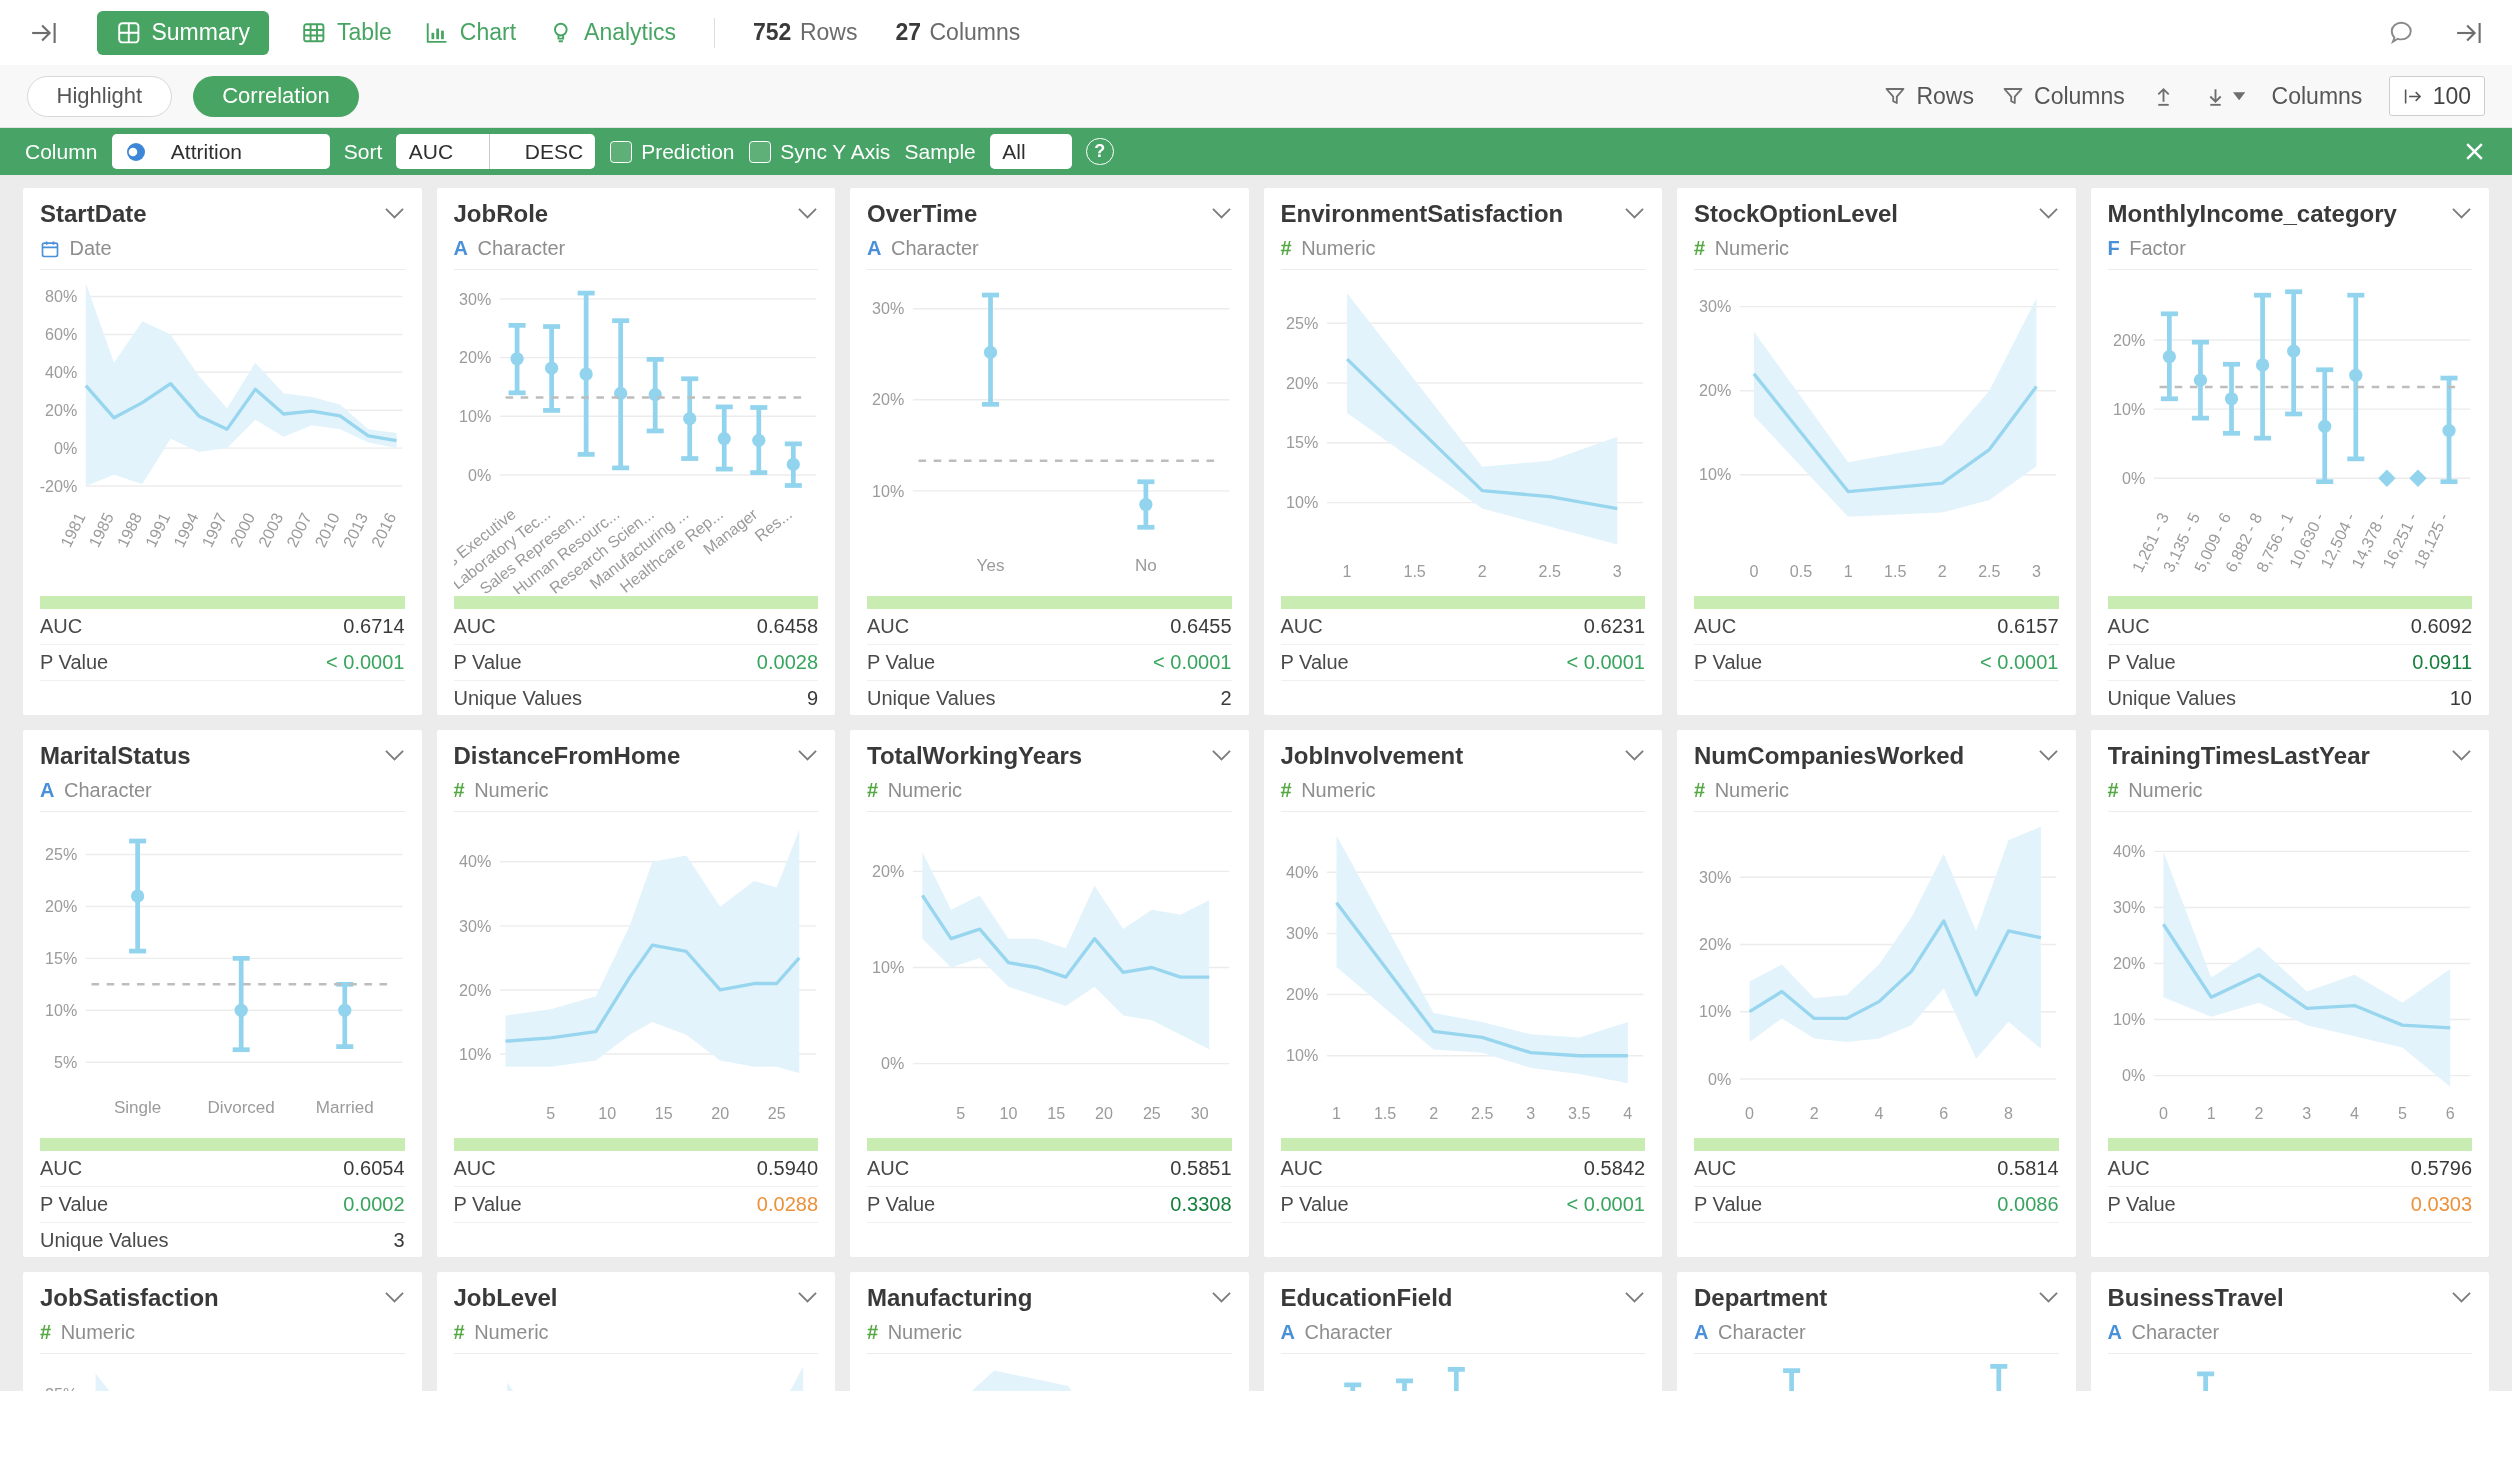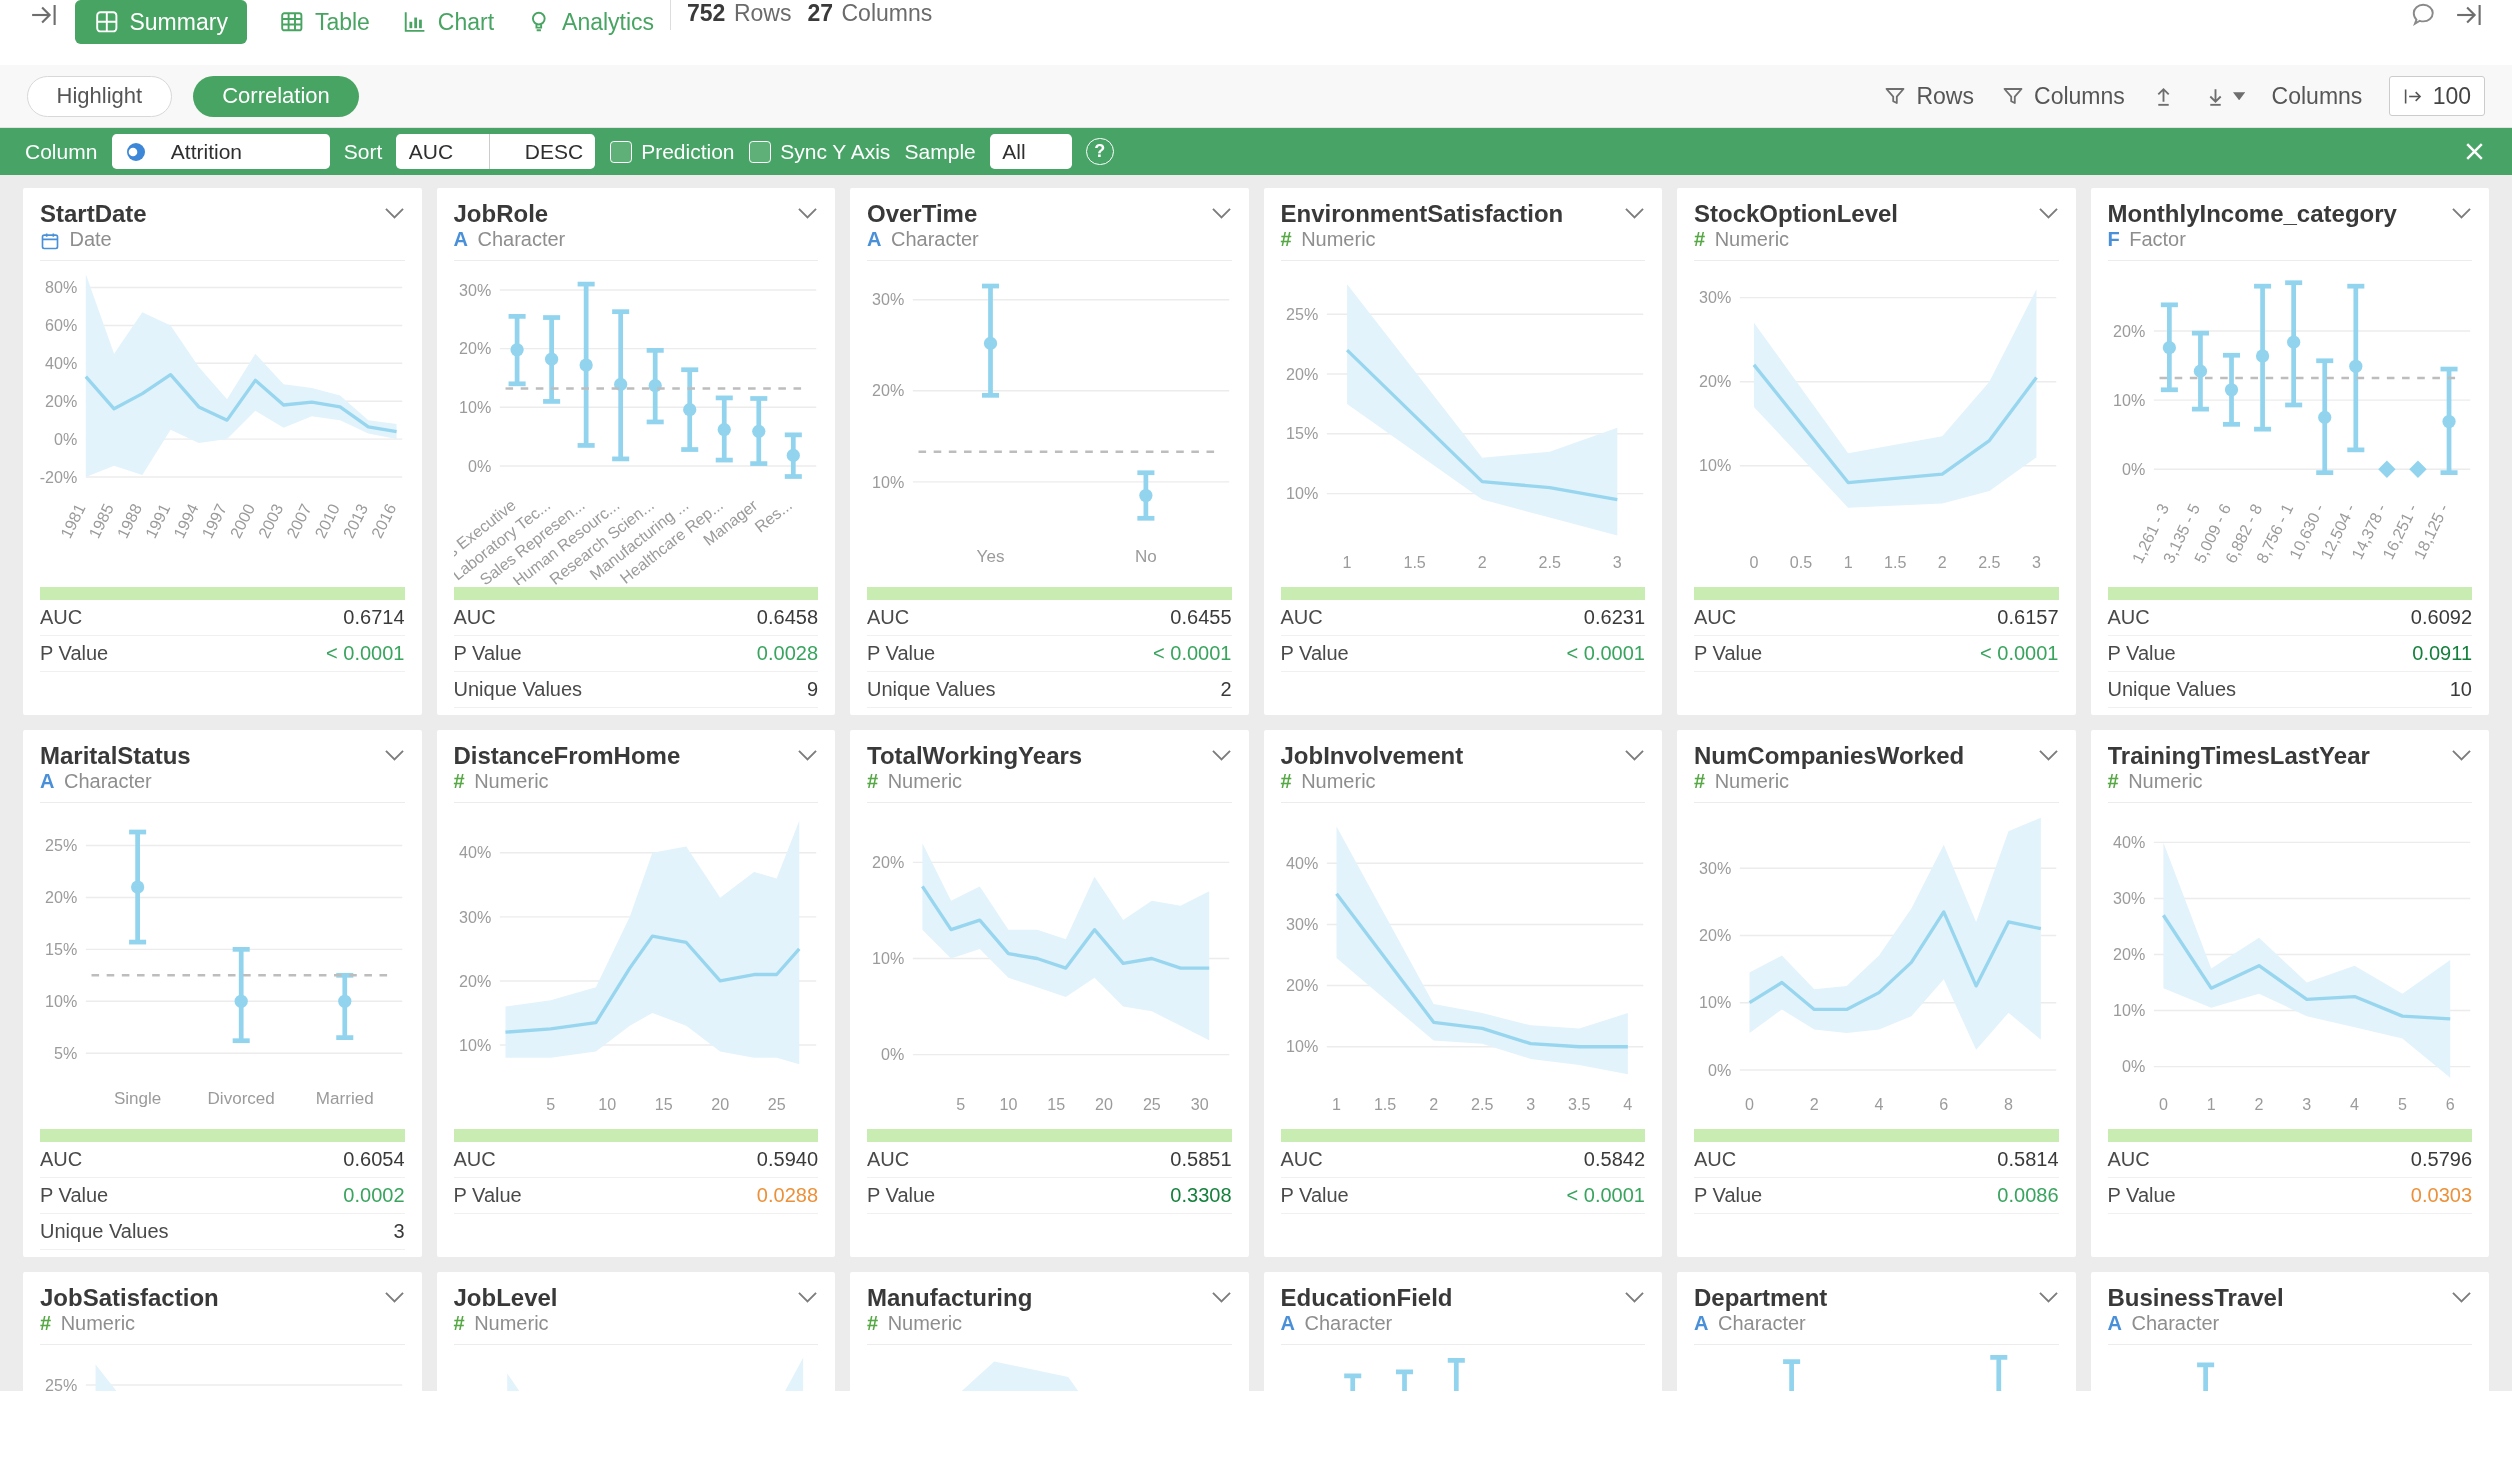--- a/index.html
+++ b/index.html
@@ -3,21 +3,21 @@
 <meta charset="utf-8">
 <style>
   *{box-sizing:border-box;margin:0;padding:0}
   html,body{width:2512px;height:1463px;overflow:hidden;background:#fff;
     font-family:"Liberation Sans",sans-serif;-webkit-font-smoothing:antialiased}
   svg{display:block;font-family:inherit}
   .spacer{flex:1}
   .icon-btn{display:inline-flex;align-items:center;cursor:pointer}
 
   
-  .topbar{height:65px;display:flex;align-items:flex-start;gap:16px;padding:0 28.5px;background:#fff}
+  .topbar{height:65px;display:flex;align-items:center;gap:38px;padding:0 28.5px;background:#fff}
   .tabs{display:flex;align-items:center;gap:32px}
   .tab{display:flex;align-items:center;gap:10.4px;font-size:23px;color:#48a462;background:none;border:none;cursor:pointer;font-family:inherit}
   .tab.active{background:#48a462;color:#fff;padding:8.5px 19px;border-radius:5.7px}
   .vdiv{width:0.9px;height:30px;background:#ddd}
   .counts{font-size:23px;color:#6b6b6b;display:flex;gap:8.5px;align-items:baseline}
   .counts b{color:#3a3a3a;font-weight:700}
 
   
   .subbar{height:63px;background:#f8f8f8;border-bottom:0.9px solid #e3e3e3;display:flex;align-items:center;gap:21px;padding:0 26.6px}
   .pill{height:41px;padding:0 29px;border-radius:21px;font-size:22px;display:flex;align-items:center;border:none;cursor:pointer;font-family:inherit}
@@ -39,21 +39,21 @@
   .chkpair{display:flex;align-items:center;gap:9.5px}
   .helpcirc{width:27.5px;height:27.5px;border:1.9px solid #fff;border-radius:50%;display:flex;align-items:center;justify-content:center;font-size:18px;font-weight:700;cursor:pointer}
 
   
   .main{background:#ececec;height:1216px;padding:13.3px 23px 0;overflow:hidden}
   .grid{display:grid;grid-template-columns:repeat(6,1fr);grid-auto-rows:527px;gap:15px}
   .card{background:#fff;border-radius:1.9px;padding:11.4px 17px 0;overflow:hidden}
   .card-top{display:flex;justify-content:space-between;align-items:flex-start}
   .card-title{font-size:24px;font-weight:700;color:#393939;line-height:28.5px;white-space:nowrap;overflow:hidden;text-overflow:ellipsis}
   .chev{margin-top:7.6px;flex:none;cursor:pointer}
-  .dtype{display:flex;gap:9.5px;align-items:flex-end;font-size:20px;color:#8e8e8e;margin-top:0;padding-bottom:8.5px;border-bottom:0.9px solid #ececec}
+  .dtype{display:flex;gap:9.5px;align-items:center;font-size:20px;color:#8e8e8e;margin-top:9px;padding-bottom:8.5px;border-bottom:0.9px solid #ececec}
   .ticon{font-weight:700;font-size:20px}
   .ticon.numeric{color:#55a843}.ticon.character{color:#4a90d9}.ticon.factor{color:#4a90d9}
   .pbar{height:12.3px;background:#c8ecb2;margin-top:2.8px}
   .stat{display:flex;justify-content:space-between;align-items:center;height:36px;border-bottom:0.9px solid #f0f0f0;font-size:20px}
   .stat .sl{color:#4a4a4a}.stat .sv{color:#3a3a3a}
   .sv.green{color:#38a45e}.sv.orange{color:#ec9139}.sv.gray{color:#15803d}
 </style>
 </head>
 <body>
 

